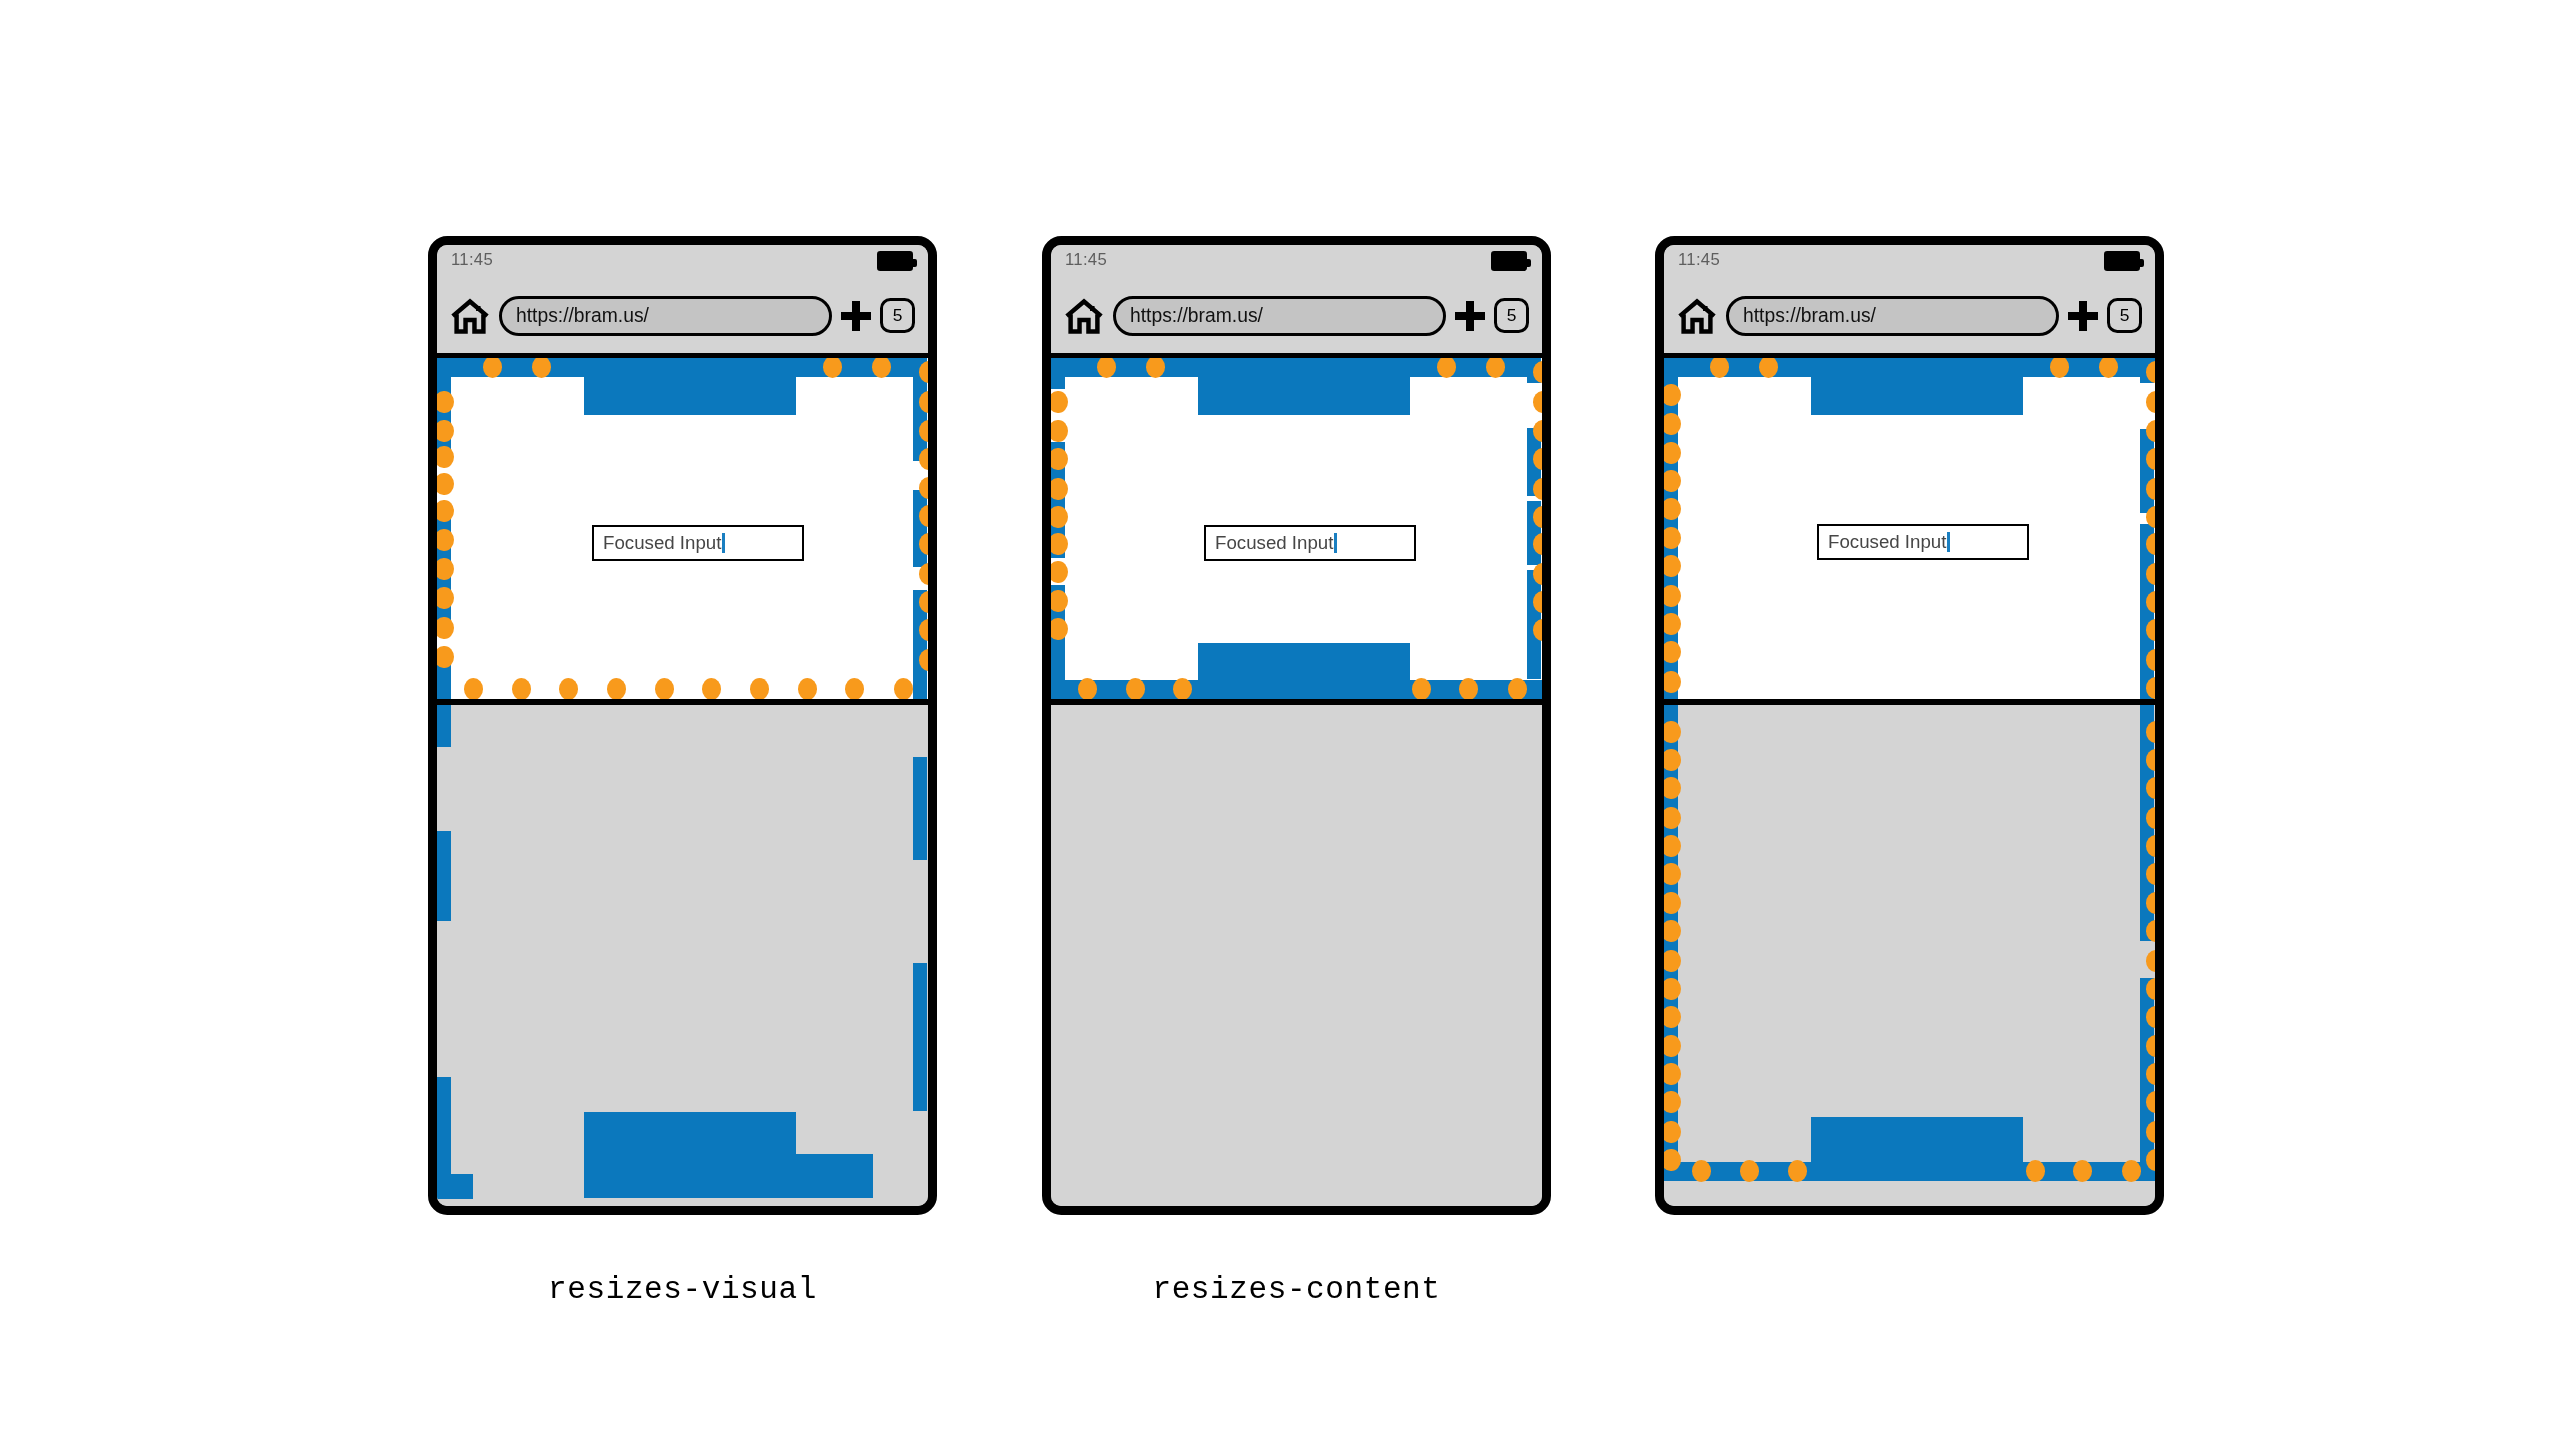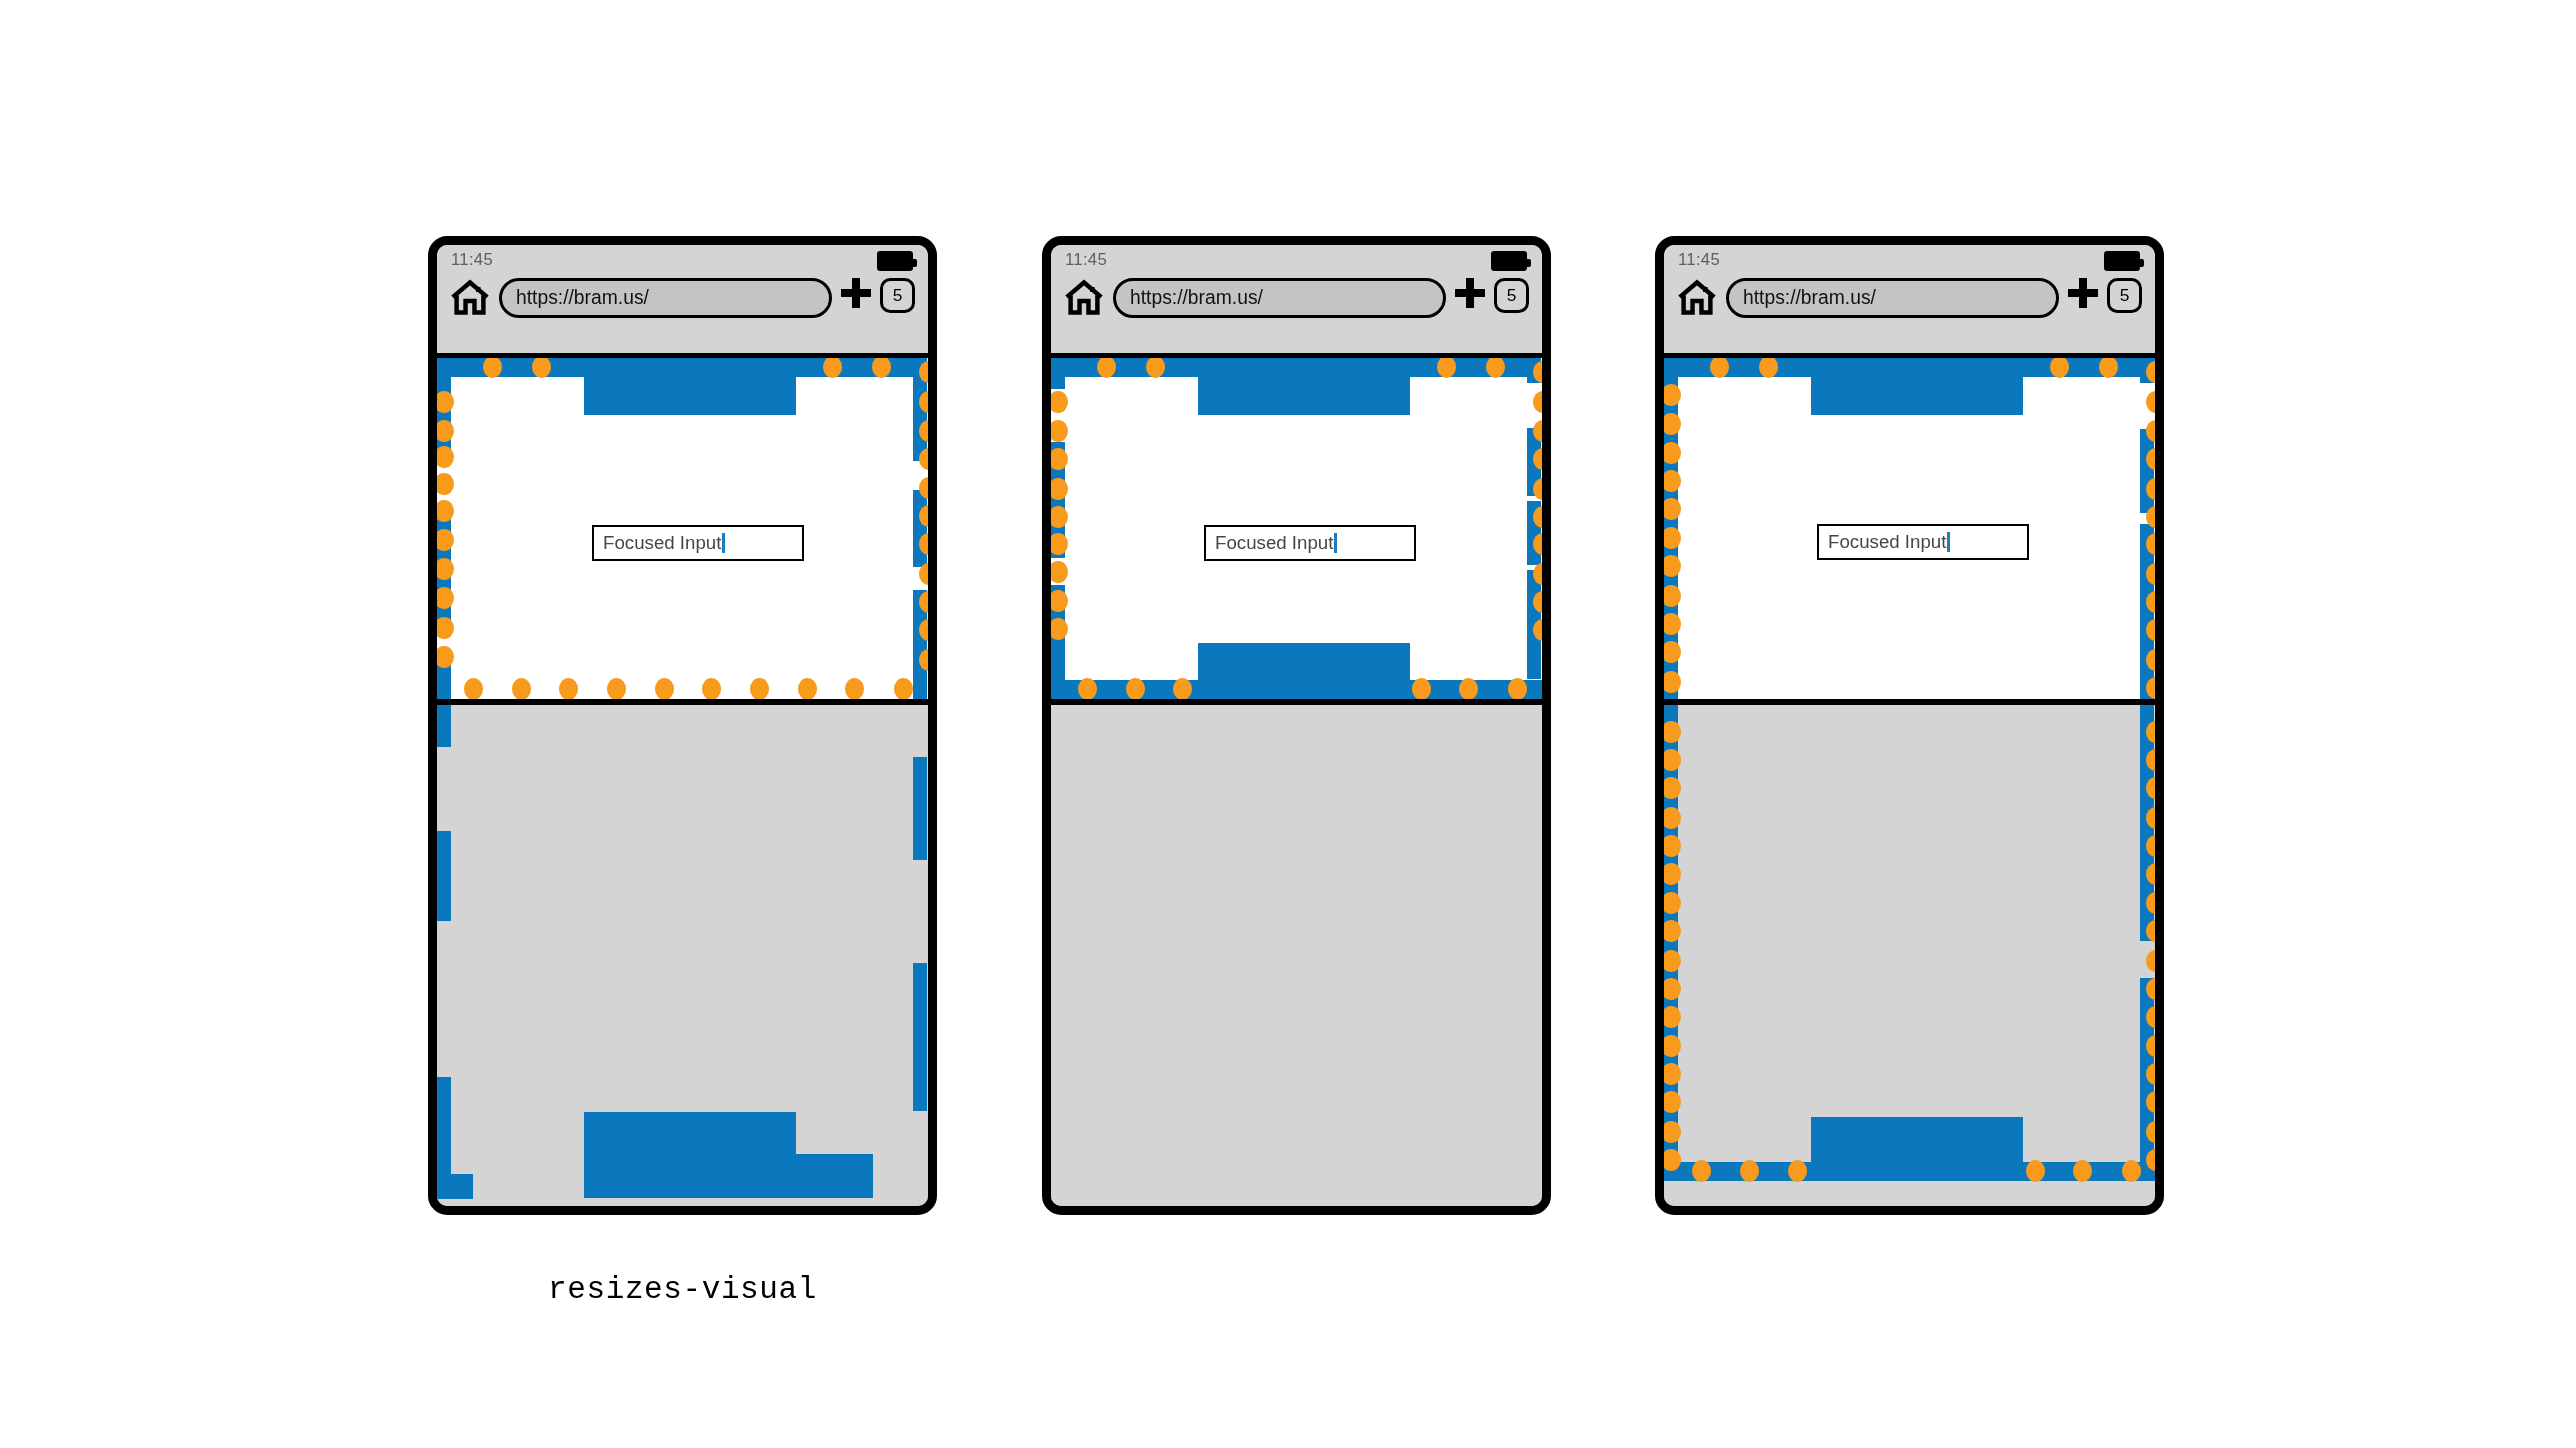--- a/index.html
+++ b/index.html
@@ -45,21 +45,21 @@
     border:3.2px solid #000;border-radius:3.2px;
     background:#000;box-sizing:border-box;
   }
   .battery:after{
     content:"";position:absolute;right:-7.7px;top:4.5px;
     width:5.2px;height:8.4px;background:#000;border-radius:0 1.9px 1.9px 0;
   }
 
   .toolbar{
     position:absolute;left:0;right:0;top:33px;bottom:0;
-    display:flex;align-items:flex-start;gap:9px;padding:0 13px;
+    display:flex;align-items:center;gap:9px;padding:0 13px;
     box-sizing:border-box;
   }
   .home-icon{width:40px;height:37px;flex:0 0 auto;}
   .urlbar{
     flex:1 1 auto;height:40px;
     background:#c4c4c4;border:3.2px solid #000;border-radius:22px;
     display:flex;align-items:center;padding:0 14px;box-sizing:border-box;
     overflow:hidden;
   }
   .urltext{
@@ -406,15 +406,16 @@
       <div class="dot" style="left:28px;top:455px;width:19.3px;height:22px;"></div>
       <div class="dot" style="left:76px;top:455px;width:19.3px;height:22px;"></div>
       <div class="dot" style="left:124px;top:455px;width:19.3px;height:22px;"></div>
       <div class="dot" style="left:362px;top:455px;width:19.3px;height:22px;"></div>
       <div class="dot" style="left:409px;top:455px;width:19.3px;height:22px;"></div>
       <div class="dot" style="left:458px;top:455px;width:19.3px;height:22px;"></div>
     </div>
   </div>
 
   <div class="caption c1">resizes-visual</div>
+  <div class="caption c2">resizes-content</div>
 
 </div>
 
 
 </body></html>

